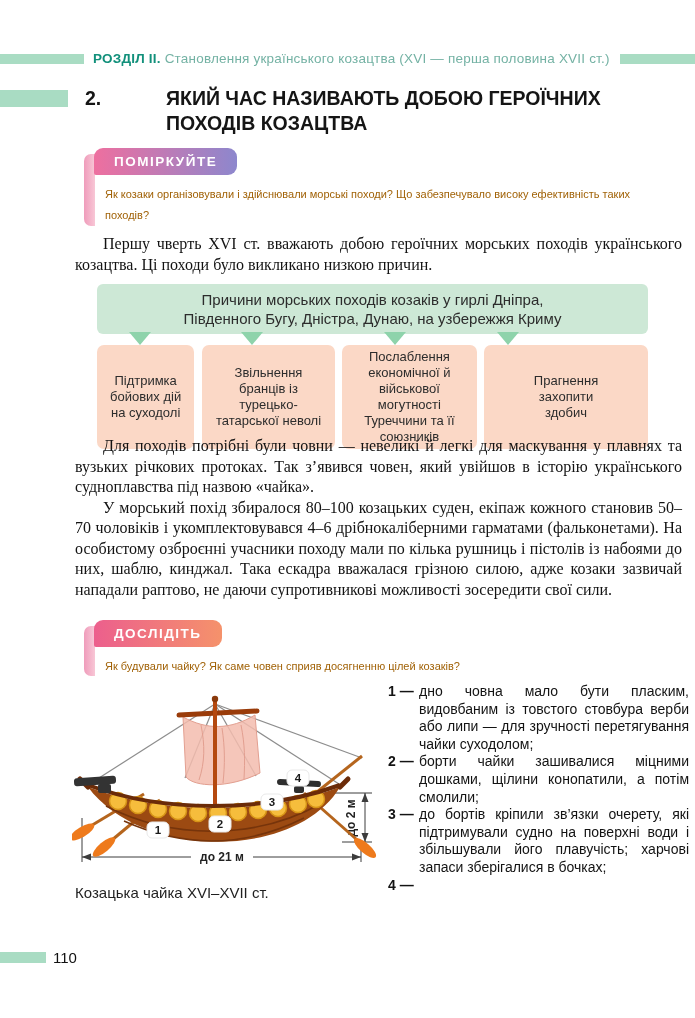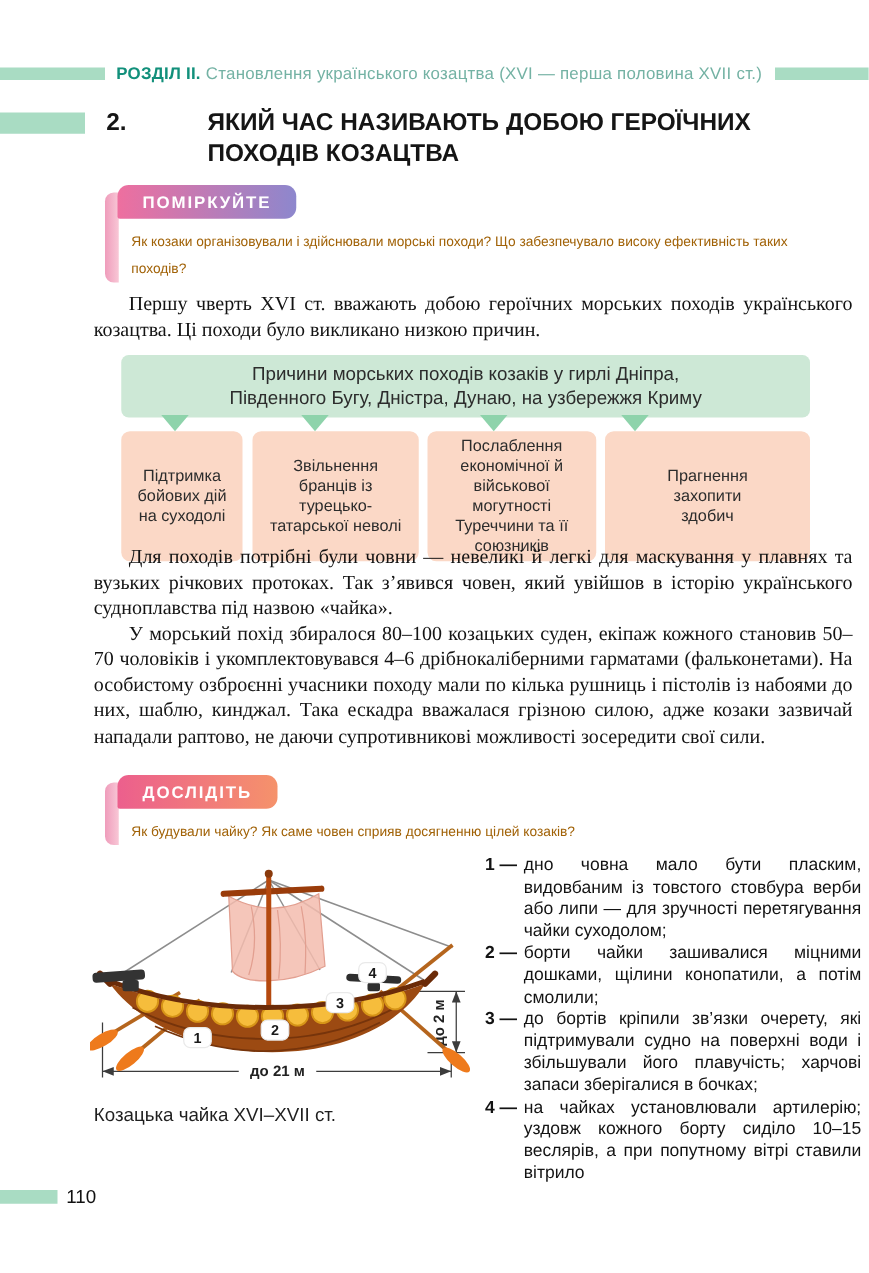--- a/index.html
+++ b/index.html
@@ -232,20 +232,19 @@
   <div class="li">
     <span class="num">2 —</span>
     <span class="txt">борти чайки зашивалися міцними дошками, щілини конопатили, а потім смолили;</span>
   </div>
   <div class="li">
     <span class="num">3 —</span>
     <span class="txt">до бортів кріпили зв’язки очерету, які підтримували судно на поверхні води і збільшували його плавучість; харчові запаси зберігалися в бочках;</span>
   </div>
   <div class="li">
     <span class="num">4 —</span>
-    <span class="txt">на чайках установлювали артилерію; уздовж кожного борту сиділо 10–15 веслярів, а при попутному вітрі ставили вітрило</span>
   </div>
 </div>
 
 <div class="footer">
   <div class="footer-bar"></div>
   <span class="page-num">110</span>
 </div>
 
 </body></html>

